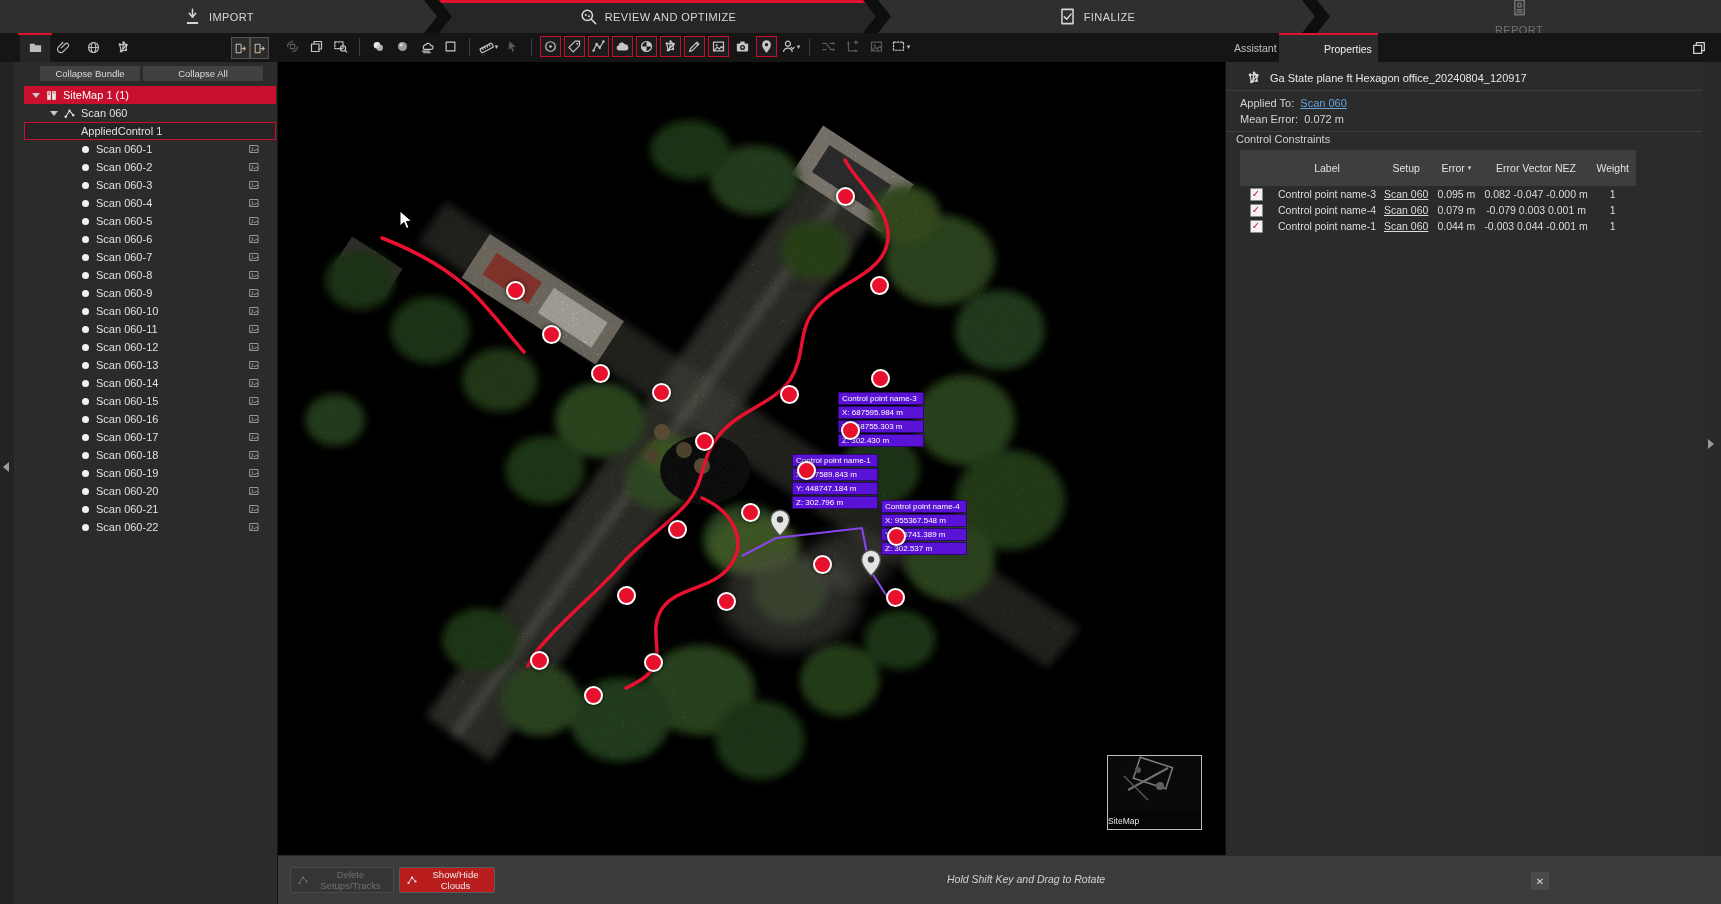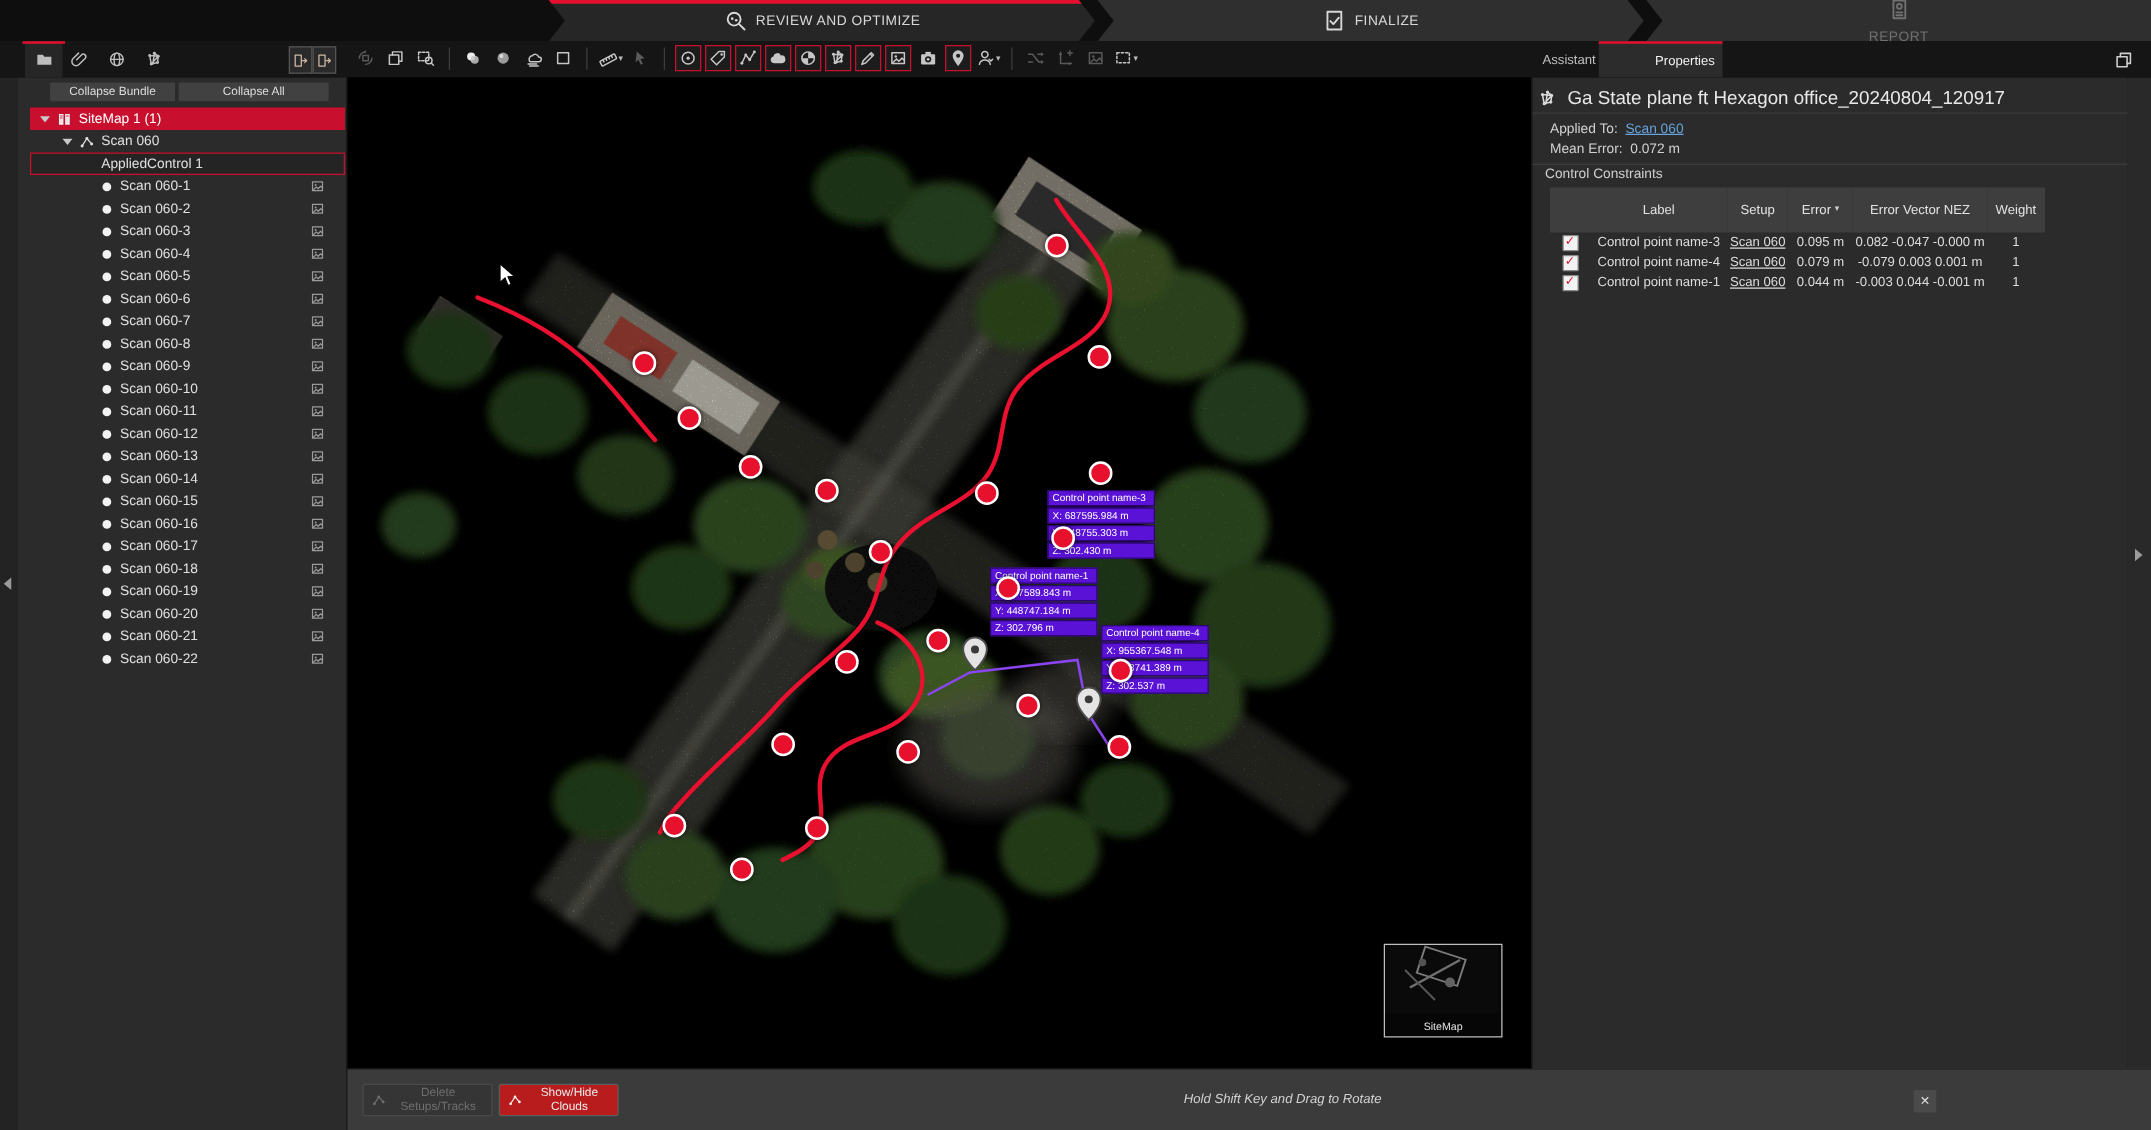--- a/index.html
+++ b/index.html
@@ -73,26 +73,26 @@
   .cpm{position:absolute;width:15px;height:15px;border-radius:50%;background:#e8112d;border:2px solid #fff;
        box-sizing:content-box;box-shadow:0 0 4px rgba(0,0,0,.7);z-index:30;}
   .ctt{position:absolute;width:86px;z-index:20;font-size:8px;color:#fff;}
   .ttrow{background:#5912d6;border:1px solid #2e0670;height:11px;line-height:11px;padding-left:3px;
          margin-bottom:1px;white-space:nowrap;overflow:hidden;}
   .tt-a{left:560px;top:330px;}
   .tt-b{left:514px;top:392px;}
   .tt-c{left:603px;top:438px;}
   #inset{position:absolute;left:829px;top:693px;width:93px;height:73px;border:1px solid #bfbfbf;
          background:#060606;z-index:25;}
-  #inset .ilabel{position:absolute;left:0;right:0;bottom:3px;text-align:center;color:#e5e5e5;font-size:8.5px;}
+  #inset .ilabel{position:absolute;left:0;right:0;bottom:3px;color:#e5e5e5;font-size:8.5px;}
   #cursor{position:absolute;left:121px;top:148px;z-index:40;width:14px;height:20px;color:#fff;}
 
   
   #rightpanel{position:absolute;left:1225px;top:62px;width:477px;height:842px;background:#2b2b2b;border-left:1px solid #101010;box-sizing:border-box;}
-  #rp-title{position:absolute;left:4px;top:8px;display:flex;align-items:center;gap:8px;color:#e8e8e8;font-size:15px;}
+  #rp-title{position:absolute;left:20px;top:8px;display:flex;align-items:center;gap:8px;color:#e8e8e8;font-size:11px;}
   #rp-title svg{width:16px;height:16px;color:#d8d8d8;}
   #rp-applied{position:absolute;left:0;top:28px;width:477px;height:40px;border-top:1px solid #3c3c3c;
               border-bottom:1px solid #3c3c3c;font-size:11px;color:#d2d2d2;}
   #rp-applied .lbl{display:inline-block;}
   .rowline{position:absolute;left:14px;white-space:nowrap;}
   a.slink{color:#66a3dc;text-decoration:underline;cursor:pointer;}
   #rp-section{position:absolute;left:10px;top:71px;font-size:11px;color:#cfcfcf;}
   #ctable{position:absolute;left:14px;top:88px;border-collapse:collapse;font-size:10.5px;color:#dcdcdc;table-layout:fixed;}
   #ctable th{background:#3e3e3e;font-weight:normal;color:#e2e2e2;height:16px;padding:10px 2px;font-size:10.5px;}
   #ctable td{height:16px;text-align:center;padding:0 2px;white-space:nowrap;overflow:hidden;}
@@ -118,20 +118,29 @@
   #btn-reapply{position:absolute;left:1284px;top:4px;width:159px;height:41px;background:#e8112d;color:#fff;
                font-size:13px;display:flex;align-items:center;justify-content:center;gap:8px;border:none;border-radius:2px;font-family:inherit;}
   #btn-reapply svg{width:20px;height:20px}
 </style>
 </head>
 <body>
 
 <div id="app">
 
   <div id="topnav">
+    <div class="chev chev1">
+      <span class="cicon">
+          <svg viewBox="0 0 24 24" class="icn" style="width: 19px; height: 19px;">
+            <path d="M12 3v9M8 8l4 5 4-5" class="s"></path>
+            <path d="M5 19h14v2.5H5z" class="f"></path>
+          </svg>
+        </span>
+      <span>IMPORT</span>
+    </div>
     <div class="chev chev2">
       <span class="cicon">
           <svg viewBox="0 0 24 24" class="icn" style="width: 19px; height: 19px;">
             <circle cx="10.5" cy="10.5" r="6.5" class="s"></circle>
             <path d="M15.5 15.5L21 21" class="s"></path>
             <circle cx="8.6" cy="10" r="1.3" class="f"></circle>
             <circle cx="12.6" cy="11.6" r="1.3" class="f"></circle>
           </svg>
         </span>
       <span>REVIEW AND OPTIMIZE</span>

